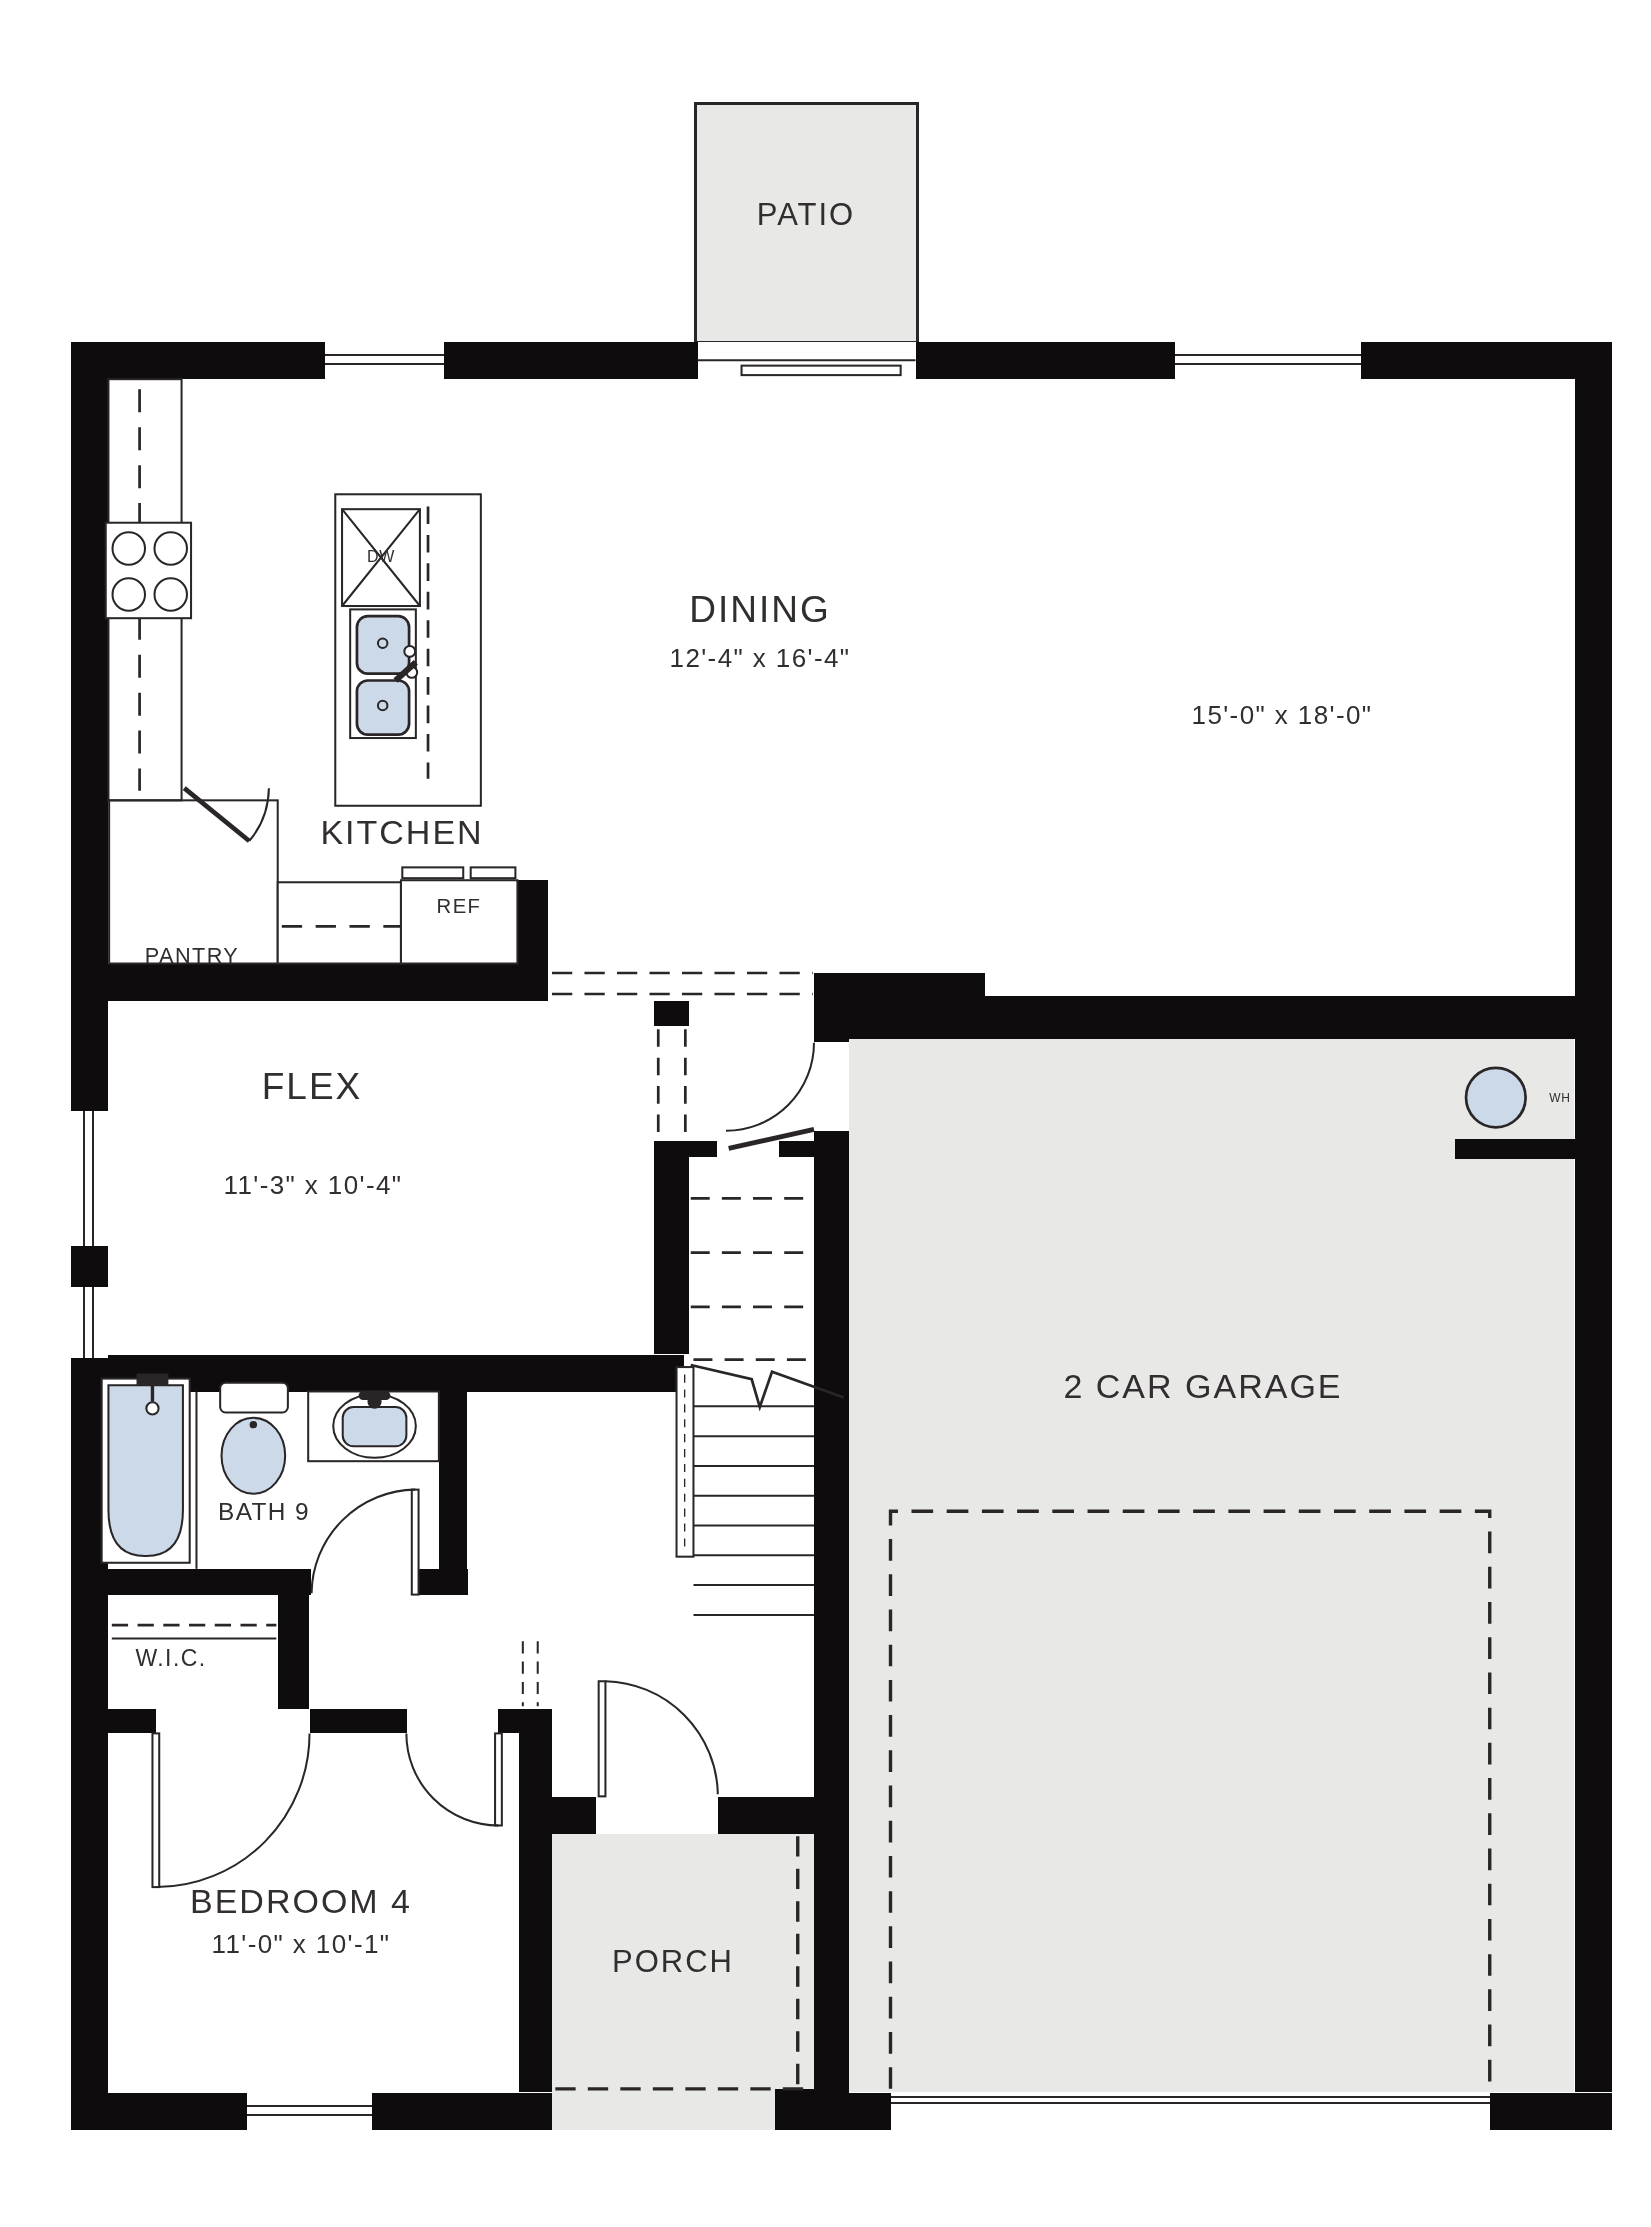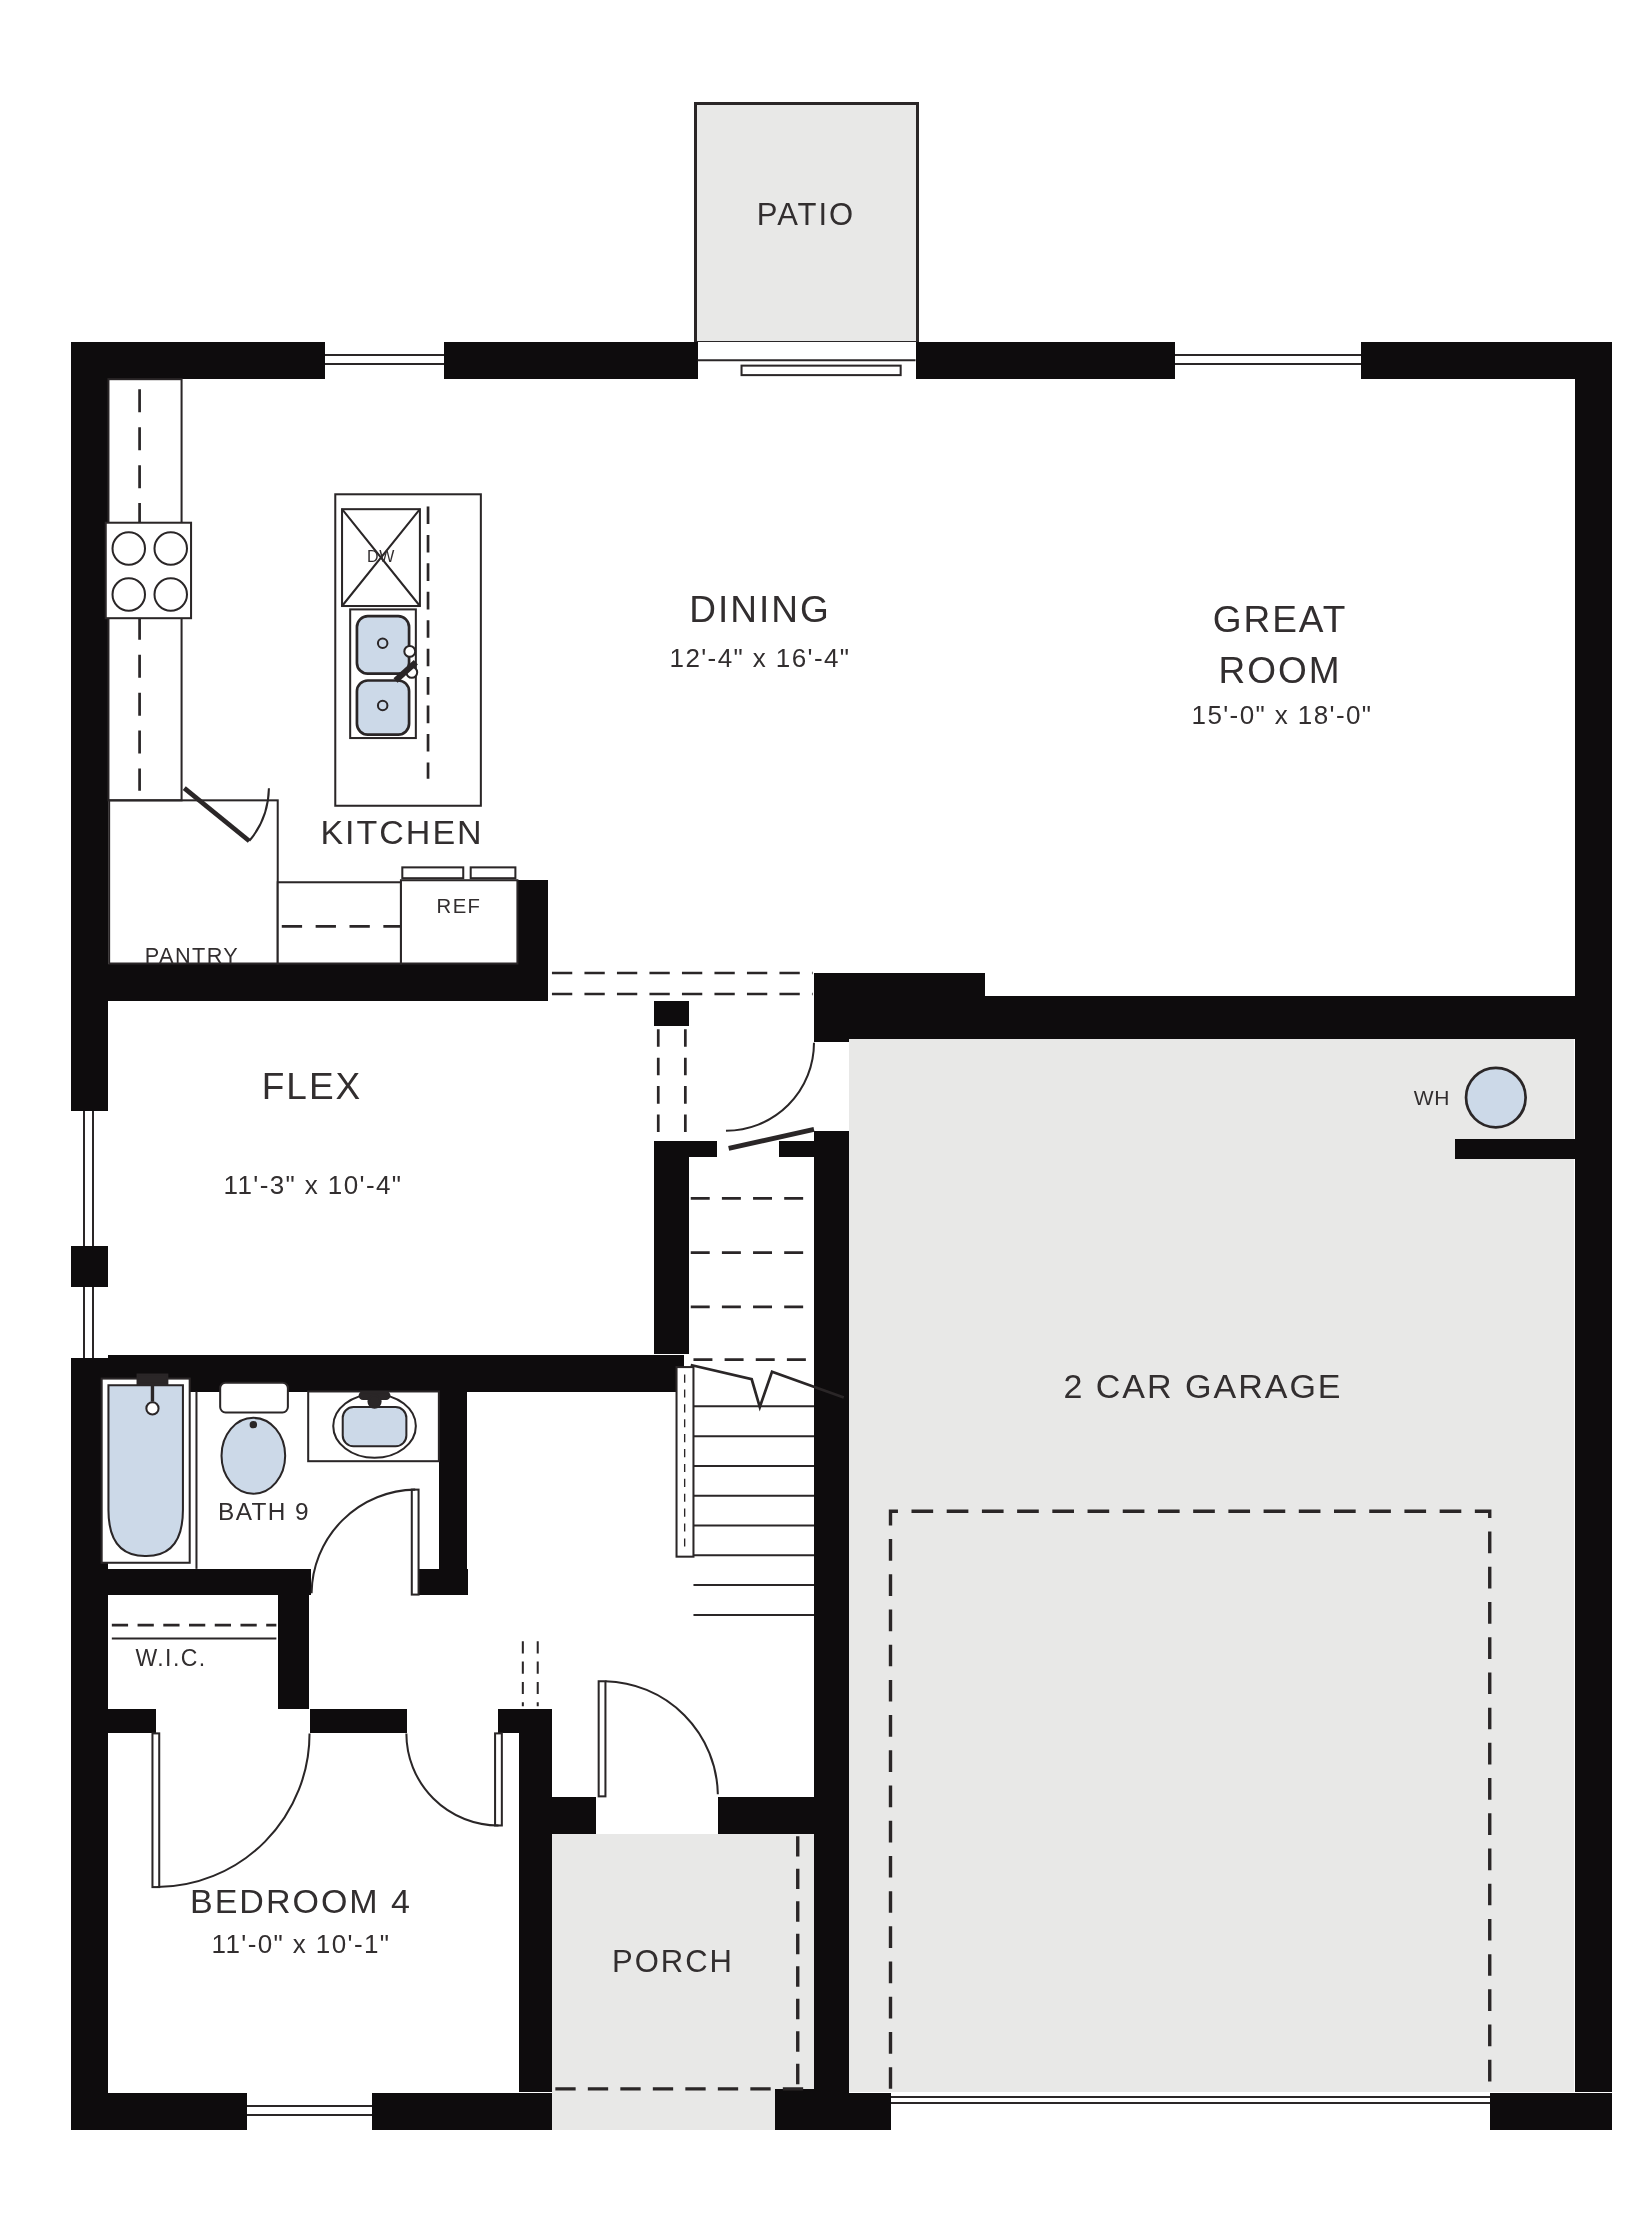--- a/index.html
+++ b/index.html
@@ -211,33 +211,32 @@
 
       <circle cx="2209" cy="1621" r="44" fill="#ccd9e8" stroke-width="4"></circle>
     </g>
   </svg>
 
   <div class="lbl" style="left:806px;top:215px;font-size:31px;">PATIO</div>
 
   <div class="lbl" style="left:760px;top:610px;font-size:37px;">DINING</div>
   <div class="lbl dims" style="left:760px;top:658px;font-size:26px;">12'-4" x 16'-4"</div>
 
-  <div class="lbl wrap2" style="left:1280px;top:645px;font-size:37px;">GREAT ROOM</div>
   <div class="lbl dims" style="left:1282px;top:715px;font-size:26px;">15'-0" x 18'-0"</div>
 
   <div class="lbl" style="left:402px;top:795px;font-size:34px;margin-top:37px;">KITCHEN</div>
   <div class="lbl" style="left:192px;top:956px;font-size:21.7px;letter-spacing:1.4px;">PANTRY</div>
   <div class="lbl" style="left:459px;top:906px;font-size:20.3px;letter-spacing:1.4px;">REF</div>
   <div class="lbl" style="left:381px;top:557px;font-size:16px;letter-spacing:0.7px;">DW</div>
 
   <div class="lbl" style="left:312px;top:1087px;font-size:37px;">FLEX</div>
   <div class="lbl dims" style="left:313px;top:1185px;font-size:26px;">11'-3" x 10'-4"</div>
 
   <div class="lbl" style="left:1203px;top:1386px;font-size:34px;">2 CAR GARAGE</div>
-  <div class="lbl" style="left:1432px;top:1098px;font-size:21px;letter-spacing:0.7px;">WH</div>
+  <div class="lbl" style="left:1560px;top:1098px;font-size:12px;letter-spacing:0.7px;">WH</div>
 
   <div class="lbl" style="left:264px;top:1512px;font-size:24.4px;letter-spacing:1.4px;">BATH 9</div>
   <div class="lbl" style="left:171px;top:1658px;font-size:23px;letter-spacing:1.4px;">W.I.C.</div>
 
   <div class="lbl" style="left:301px;top:1901px;font-size:34px;">BEDROOM 4</div>
   <div class="lbl dims" style="left:301px;top:1944px;font-size:26px;">11'-0" x 10'-1"</div>
 
   <div class="lbl" style="left:673px;top:1956px;font-size:31px;margin-top:6px;">PORCH</div>
 
 </div>

